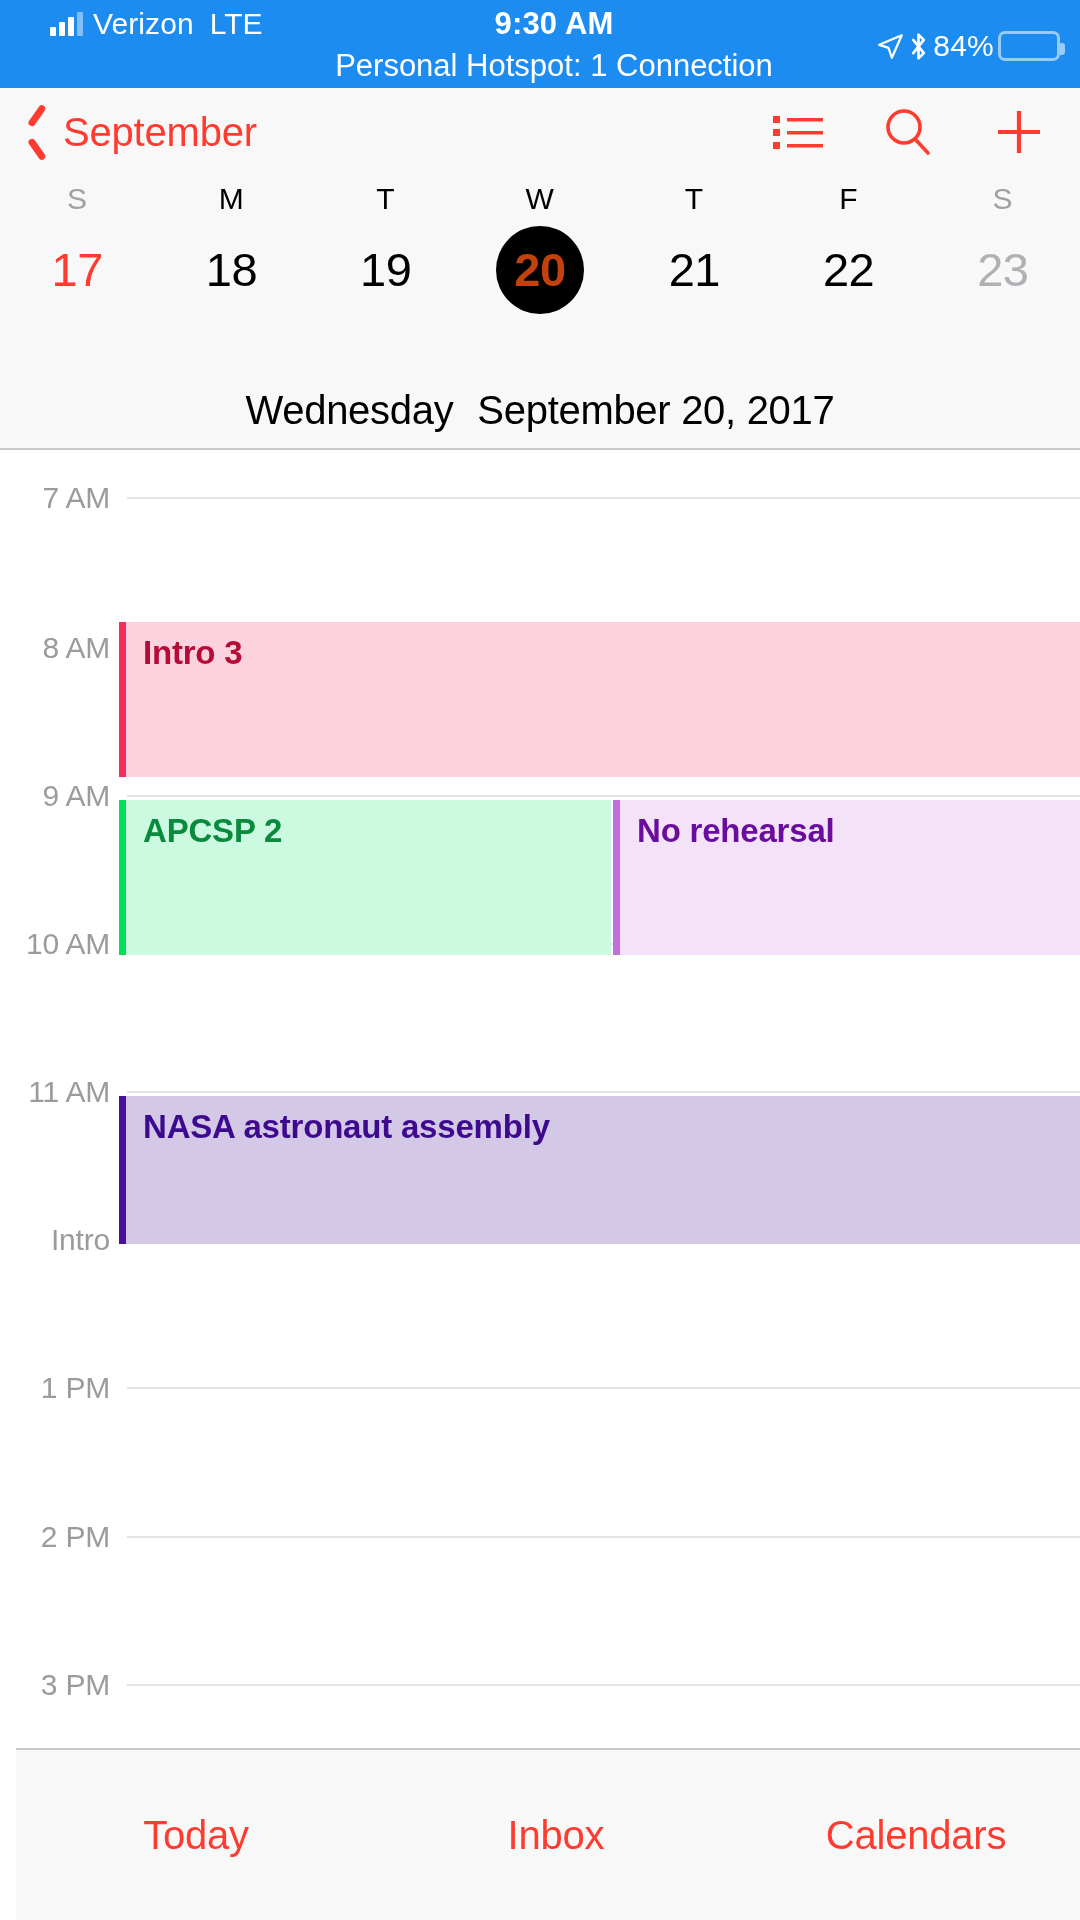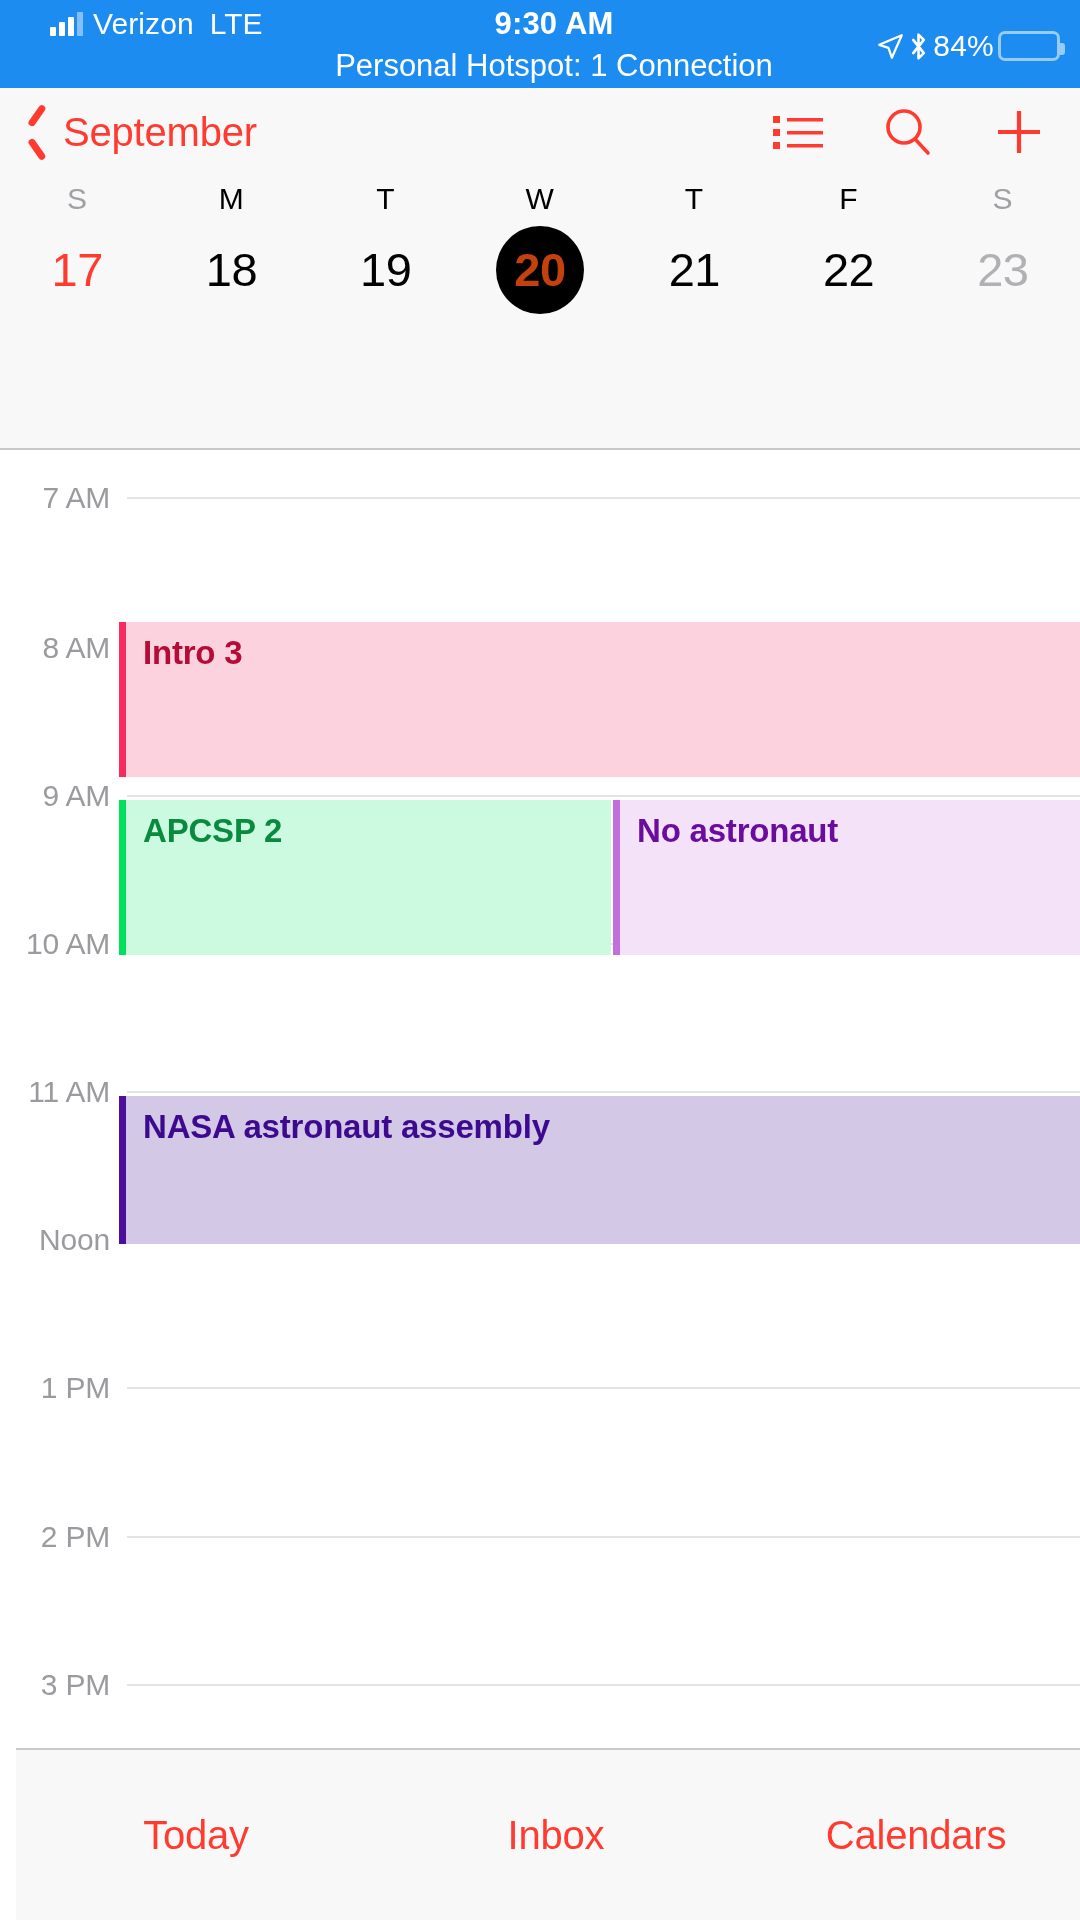--- a/index.html
+++ b/index.html
@@ -232,55 +232,58 @@
         </div>
         <div class="wcol">
           <div class="wdow dim">S</div>
           <div class="wnumwrap">
               <div class="wnum grey">23</div>
             </div>
         </div>
       </div>
     </div>
 
+    <div class="datetitle">
+      <span class="dow">Wednesday</span><span>September 20, 2017</span>
+    </div>
   </div>
 
   <div class="grid">
     <div id="hours">
         <div class="hour-line" style="top: 47px;"></div>
         <div class="hour-label" style="top: 48px;">7 AM</div>
         <div class="hour-line" style="top: 197px;"></div>
         <div class="hour-label" style="top: 198px;">8 AM</div>
         <div class="hour-line" style="top: 345px;"></div>
         <div class="hour-label" style="top: 346px;">9 AM</div>
         <div class="hour-line" style="top: 493px;"></div>
         <div class="hour-label" style="top: 494px; padding-left: 20px;">10 AM</div>
         <div class="hour-line" style="top: 641px;"></div>
         <div class="hour-label" style="top: 642px;">11 AM</div>
         <div class="hour-line" style="top: 789px;"></div>
-        <div class="hour-label" style="top: 790px;">Noon</div>
+        <div class="hour-label" style="top: 790px;">Intro</div>
         <div class="hour-line" style="top: 937px;"></div>
         <div class="hour-label" style="top: 938px;">1 PM</div>
         <div class="hour-line" style="top: 1086px;"></div>
         <div class="hour-label" style="top: 1087px;">2 PM</div>
         <div class="hour-line" style="top: 1234px;"></div>
         <div class="hour-label" style="top: 1235px;">3 PM</div>
       </div>
     <div id="events">
         <div class="event" style="left: 119px; top: 172px; width: 969px; height: 155px; background: rgb(251, 210, 221);">
           <div class="event-bar" style="background: rgb(247, 43, 94);"></div>
           <div class="event-title" style="color: rgb(181, 11, 55);">Intro 3</div>
         </div>
         <div class="event" style="left: 119px; top: 350px; width: 492px; height: 155px; background: rgb(203, 250, 224);">
           <div class="event-bar" style="background: rgb(0, 224, 90);"></div>
           <div class="event-title" style="color: rgb(10, 138, 60);">APCSP 2</div>
         </div>
         <div class="event" style="left: 613px; top: 350px; width: 467px; height: 155px; background: rgb(243, 226, 248);">
           <div class="event-bar" style="background: rgb(195, 110, 222);"></div>
-          <div class="event-title" style="color: rgb(106, 13, 158);">No astronaut</div>
+          <div class="event-title" style="color: rgb(106, 13, 158);">No rehearsal</div>
         </div>
         <div class="event" style="left: 119px; top: 646px; width: 961px; height: 148px; background: rgb(211, 200, 230);">
           <div class="event-bar" style="background: rgb(75, 15, 156);"></div>
           <div class="event-title" style="color: rgb(61, 10, 143);">NASA astronaut assembly</div>
         </div>
       </div>
   </div>
 
   <div class="tabbar">
     <div class="tab">Today</div>

